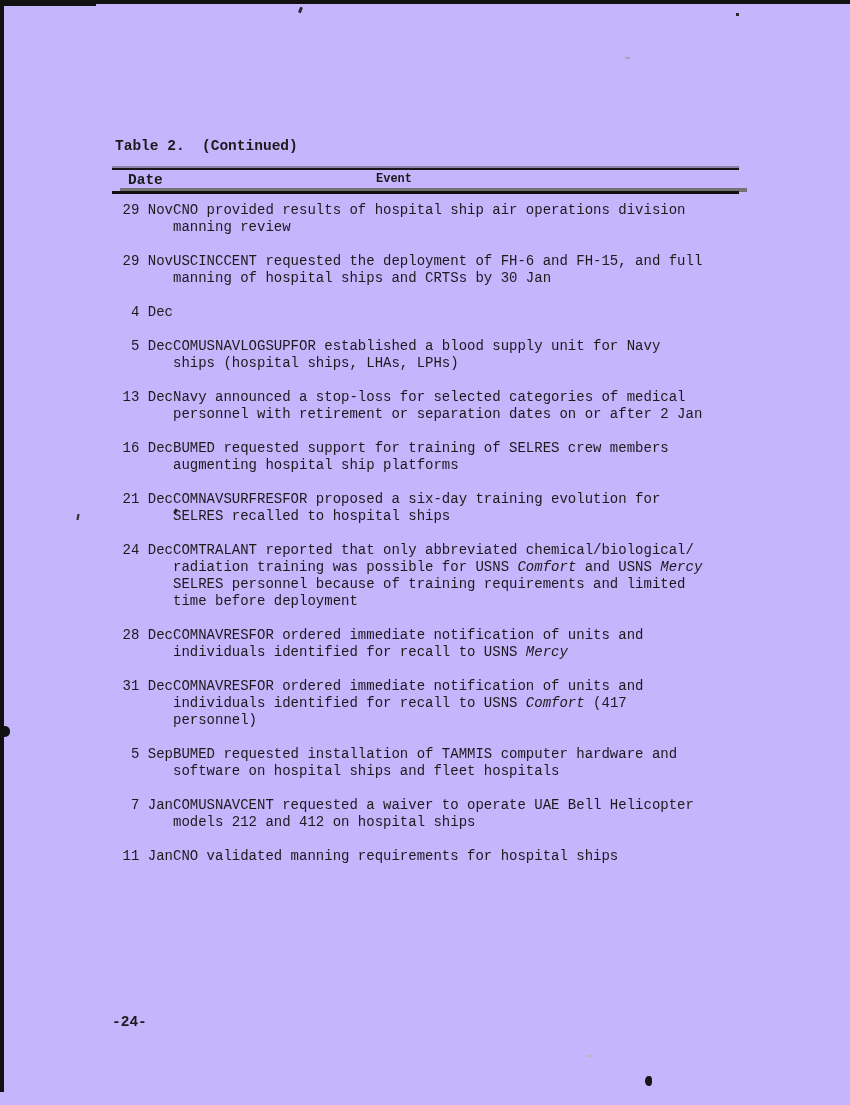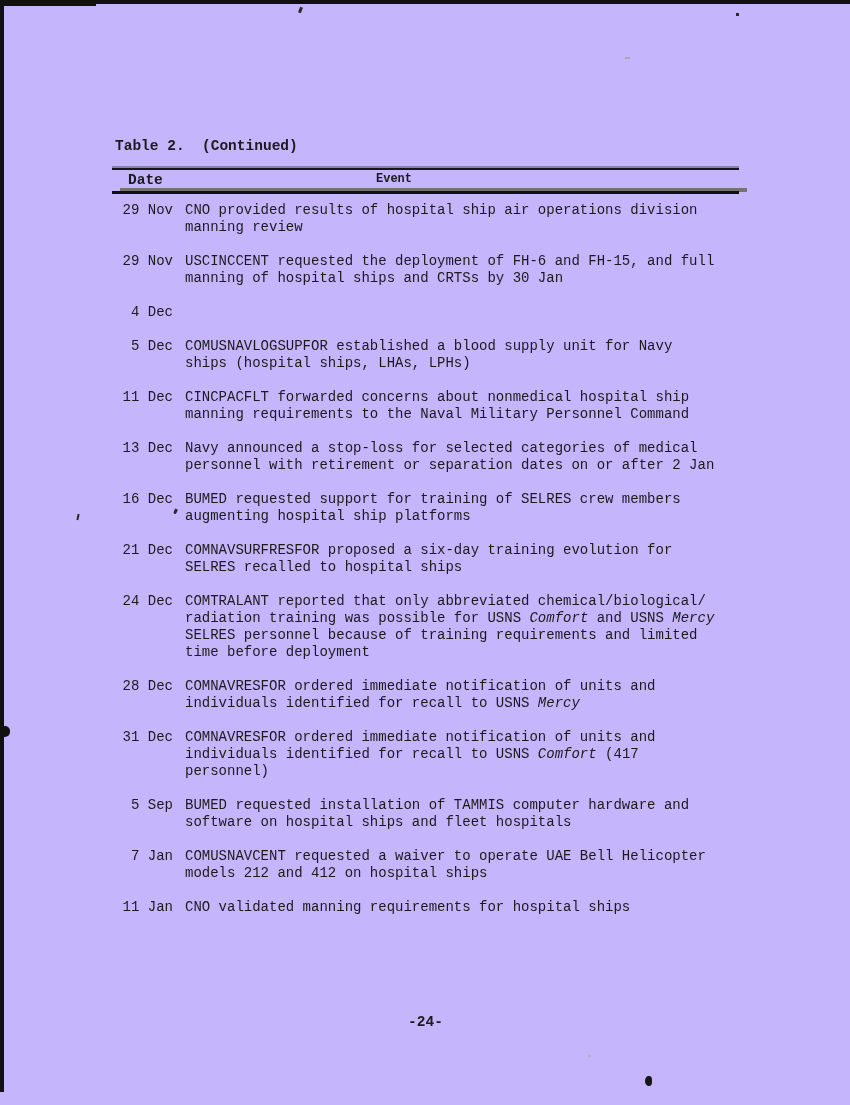--- a/index.html
+++ b/index.html
@@ -32,24 +32,24 @@
 
   .thead-rule-top{position:absolute;top:35px;left:0;width:627px;height:2px;background:#161616;box-shadow:0 -2px 0 rgba(70,70,70,.45)}
   .thead{position:absolute;top:38px;left:8px;width:627px;height:17px;border-bottom:4px solid #737373}
   .col-date{position:absolute;left:8px;top:1px;font-size:14.5px;font-weight:700}
   .col-event{position:absolute;left:256px;top:1px;font-size:12px;font-weight:700}
   .thead-rule-bottom{position:absolute;top:58px;left:0;width:627px;height:3px;background:#101010}
 
   .tbody{position:absolute;top:69px;left:8px;width:615px}
   .row{display:flex;margin-bottom:17px;font-size:14px;line-height:17px;font-weight:400}
   .date-cell{width:53px;text-align:right;white-space:pre;flex:none}
-  .event-cell{margin-left:12px;white-space:pre-wrap;width:550px}
+  .event-cell{margin-left:0;white-space:pre-wrap;width:550px}
   .it{font-style:italic}
 
-  .pagenum{position:absolute;top:881px;left:0;width:627px;text-align:center;font-size:14.5px;font-weight:700}
+  .pagenum{position:absolute;top:881px;left:0;width:627px;font-size:14.5px;font-weight:700}
 </style>
 </head>
 <body>
 
 <div class="sheet">
 
   <div class="border-top"></div>
   <div class="border-top-thick"></div>
   <div class="border-left"></div>
   <div class="blob-left"></div>
@@ -83,25 +83,20 @@
           <div class="event-cell"><span>USCINCCENT requested the deployment of FH-6 and FH-15, and full
 manning of hospital ships and CRTSs by 30 Jan</span></div>
         </div>
         <div class="row">
           <div class="date-cell">4 Dec</div>
         </div>
         <div class="row">
           <div class="date-cell">5 Dec</div>
           <div class="event-cell"><span>COMUSNAVLOGSUPFOR established a blood supply unit for Navy
 ships (hospital ships, LHAs, LPHs)</span></div>
-        </div>
-        <div class="row">
-          <div class="date-cell">11 Dec</div>
-          <div class="event-cell"><span>CINCPACFLT forwarded concerns about nonmedical hospital ship
-manning requirements to the Naval Military Personnel Command</span></div>
         </div>
         <div class="row">
           <div class="date-cell">13 Dec</div>
           <div class="event-cell"><span>Navy announced a stop-loss for selected categories of medical
 personnel with retirement or separation dates on or after 2 Jan</span></div>
         </div>
         <div class="row">
           <div class="date-cell">16 Dec</div>
           <div class="event-cell"><span>BUMED requested support for training of SELRES crew members
 augmenting hospital ship platforms</span></div>

